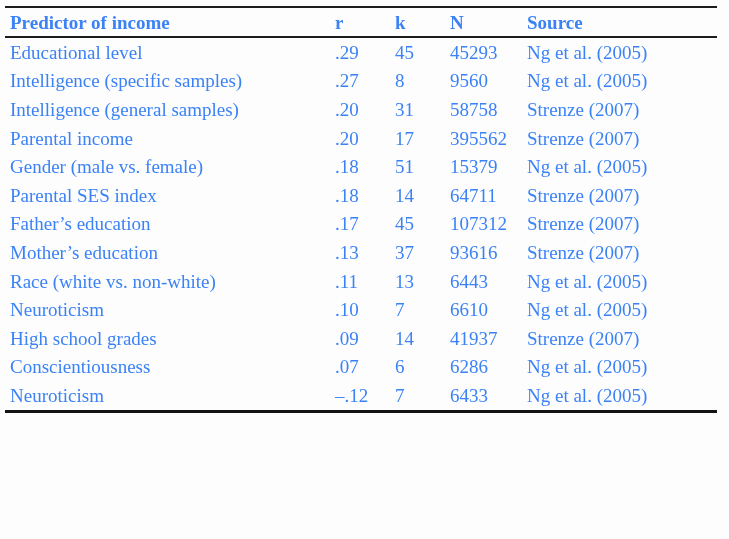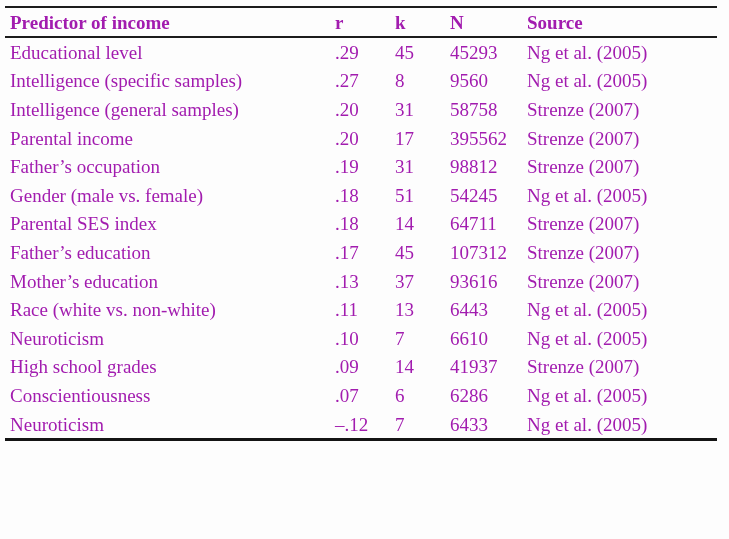--- a/index.html
+++ b/index.html
@@ -6,21 +6,21 @@
     margin: 0;
     padding: 0;
     background: #ffffff;
   }
   .page {
     position: relative;
     width: 729px;
     height: 539px;
     background: #fdfdfd;
     font-family: "Liberation Serif", serif;
-    color: #a21caf;
+    color: #3b82f6;
     overflow: hidden;
   }
   .data-table {
     position: absolute;
     left: 5px;
     top: 6px;
     width: 712px;
     border-collapse: collapse;
     border-top: 2px solid #1c1c1c;
     border-bottom: 3px solid #141414;
@@ -87,31 +87,24 @@
           <td>Strenze (2007)</td>
         </tr>
         <tr>
           <td>Parental income</td>
           <td>.20</td>
           <td>17</td>
           <td>395562</td>
           <td>Strenze (2007)</td>
         </tr>
         <tr>
-          <td>Father’s occupation</td>
-          <td>.19</td>
-          <td>31</td>
-          <td>98812</td>
-          <td>Strenze (2007)</td>
-        </tr>
-        <tr>
           <td>Gender (male vs. female)</td>
           <td>.18</td>
           <td>51</td>
-          <td>54245</td>
+          <td>15379</td>
           <td>Ng et al. (2005)</td>
         </tr>
         <tr>
           <td>Parental SES index</td>
           <td>.18</td>
           <td>14</td>
           <td>64711</td>
           <td>Strenze (2007)</td>
         </tr>
         <tr>

